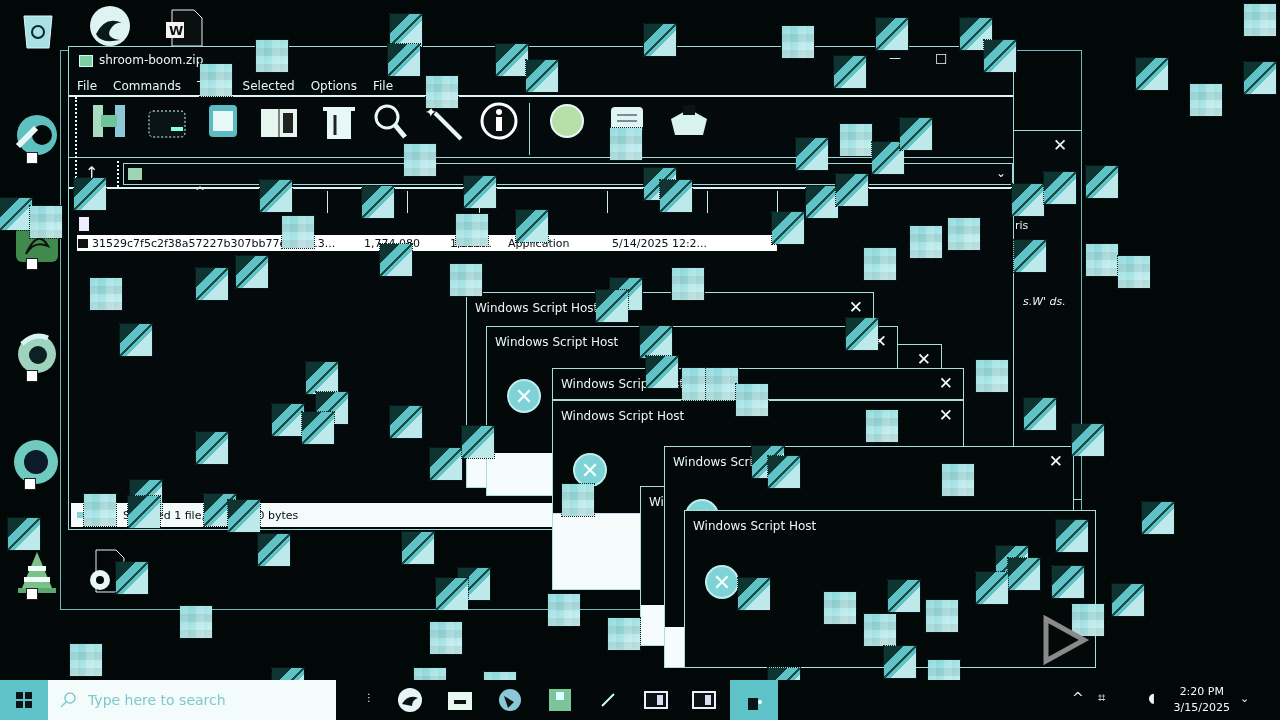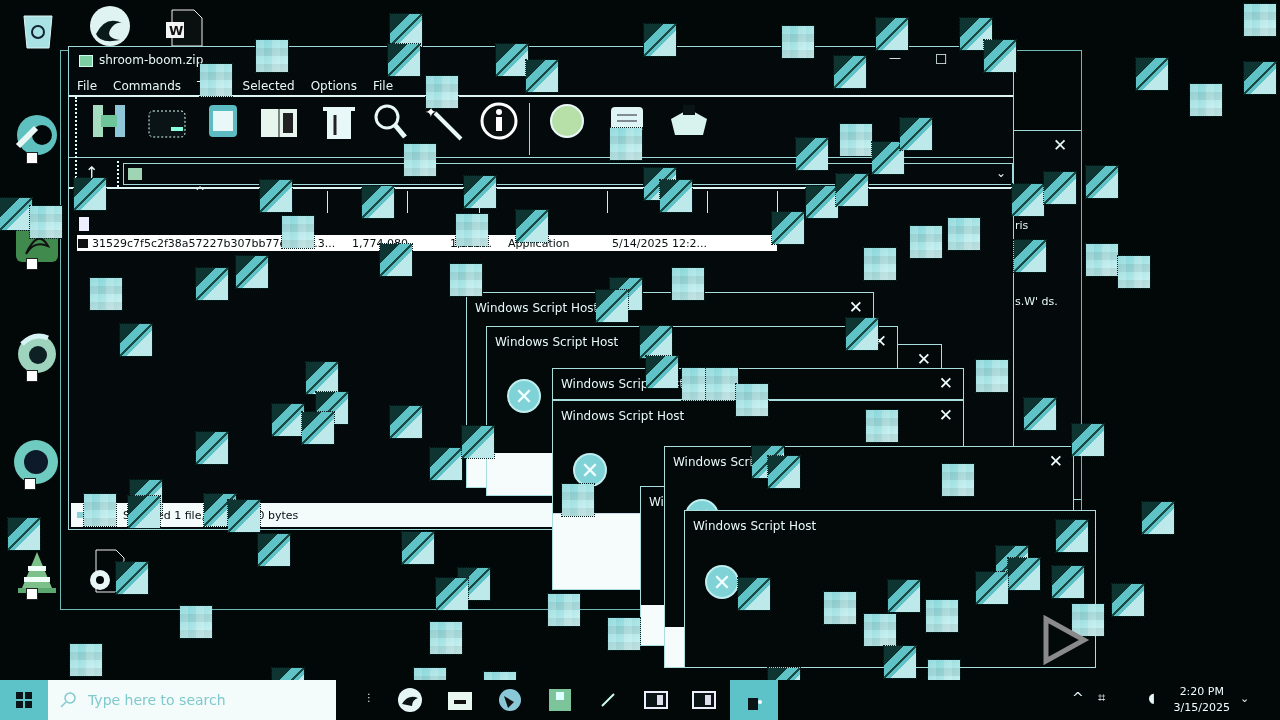--- a/index.html
+++ b/index.html
@@ -114,21 +114,21 @@
   <svg width="46" height="46" viewBox="0 0 46 46">
       <path d="M10 2 H30 L38 10 V44 H10Z" fill="#020708" stroke="#eee"></path>
       <circle cx="14" cy="32" r="10" fill="#e8f6f6"></circle>
       <circle cx="14" cy="32" r="4" fill="#020708"></circle>
     </svg>
 </div>
 
 <div class="win" style="left:1010px;top:130px;width:72px;height:370px;">
   <span class="abs" style="left:42px;top:4px;font-size:17px;">✕</span>
   <span class="abs" style="left:4px;top:88px;font-size:11px;">ris</span>
-  <span class="abs" style="left:4px;top:164px;font-size:11px;">s.W' ds.</span>
+  <span class="abs" style="left:12px;top:164px;font-size:11px;font-style:italic;">s.W' ds.</span>
 </div>
 <div class="win" style="left:60px;top:50px;width:1022px;height:560px;background:transparent;border-color:#6fb8b8;"></div>
 
 <div class="win" style="left:68px;top:46px;width:946px;height:484px;">
   <span class="abs" style="left:10px;top:8px;width:14px;height:12px;background:#7fcfa4;border:1px solid #cfe;"></span>
   <span class="win-title" style="left:30px;">shroom-boom.zip</span>
   <span class="abs" style="left:820px;top:4px;font-size:12px;">—</span>
   <span class="abs" style="left:866px;top:4px;font-size:14px;">☐</span>
 
   <div class="menubar" style="left:8px;">
@@ -206,21 +206,21 @@
   <div class="col-line" style="left:338px;top:144px;height:22px;"></div>
   <div class="col-line" style="left:410px;top:144px;height:22px;"></div>
   <div class="col-line" style="left:538px;top:144px;height:22px;"></div>
   <div class="col-line" style="left:638px;top:144px;height:22px;"></div>
   <div class="col-line" style="left:708px;top:144px;height:22px;"></div>
 
   <div class="abs" style="left:10px;top:170px;width:10px;height:14px;background:#eef;"></div>
   <div class="file-row" style="left:8px;top:188px;width:700px;">
     <span style="display:inline-block;width:12px;height:11px;background:#111;border:1px solid #fff;margin-right:3px;"></span>
     <span style="width:260px;overflow:hidden;">31529c7f5c2f38a57227b307bb77e2dd...3...</span>
-    <span style="width:80px;text-align:left;">1,774,080</span>
+    <span style="width:80px;text-align:center;">1,774,080</span>
     <span style="width:60px;text-align:right;">1,355...</span>
     <span style="width:120px;padding-left:16px;">Application</span>
     <span style="width:120px;">5/14/2025 12:2...</span>
   </div>
 
   <div class="status-bar" style="left:2px;top:456px;width:940px;">
     <span style="display:inline-block;width:20px;height:6px;background:#8ed1d4;margin:0 6px 0 6px;"></span>
     <span style="padding-left:20px;">Selected 1 file, 1,774,080 bytes</span>
   </div>
 </div>

